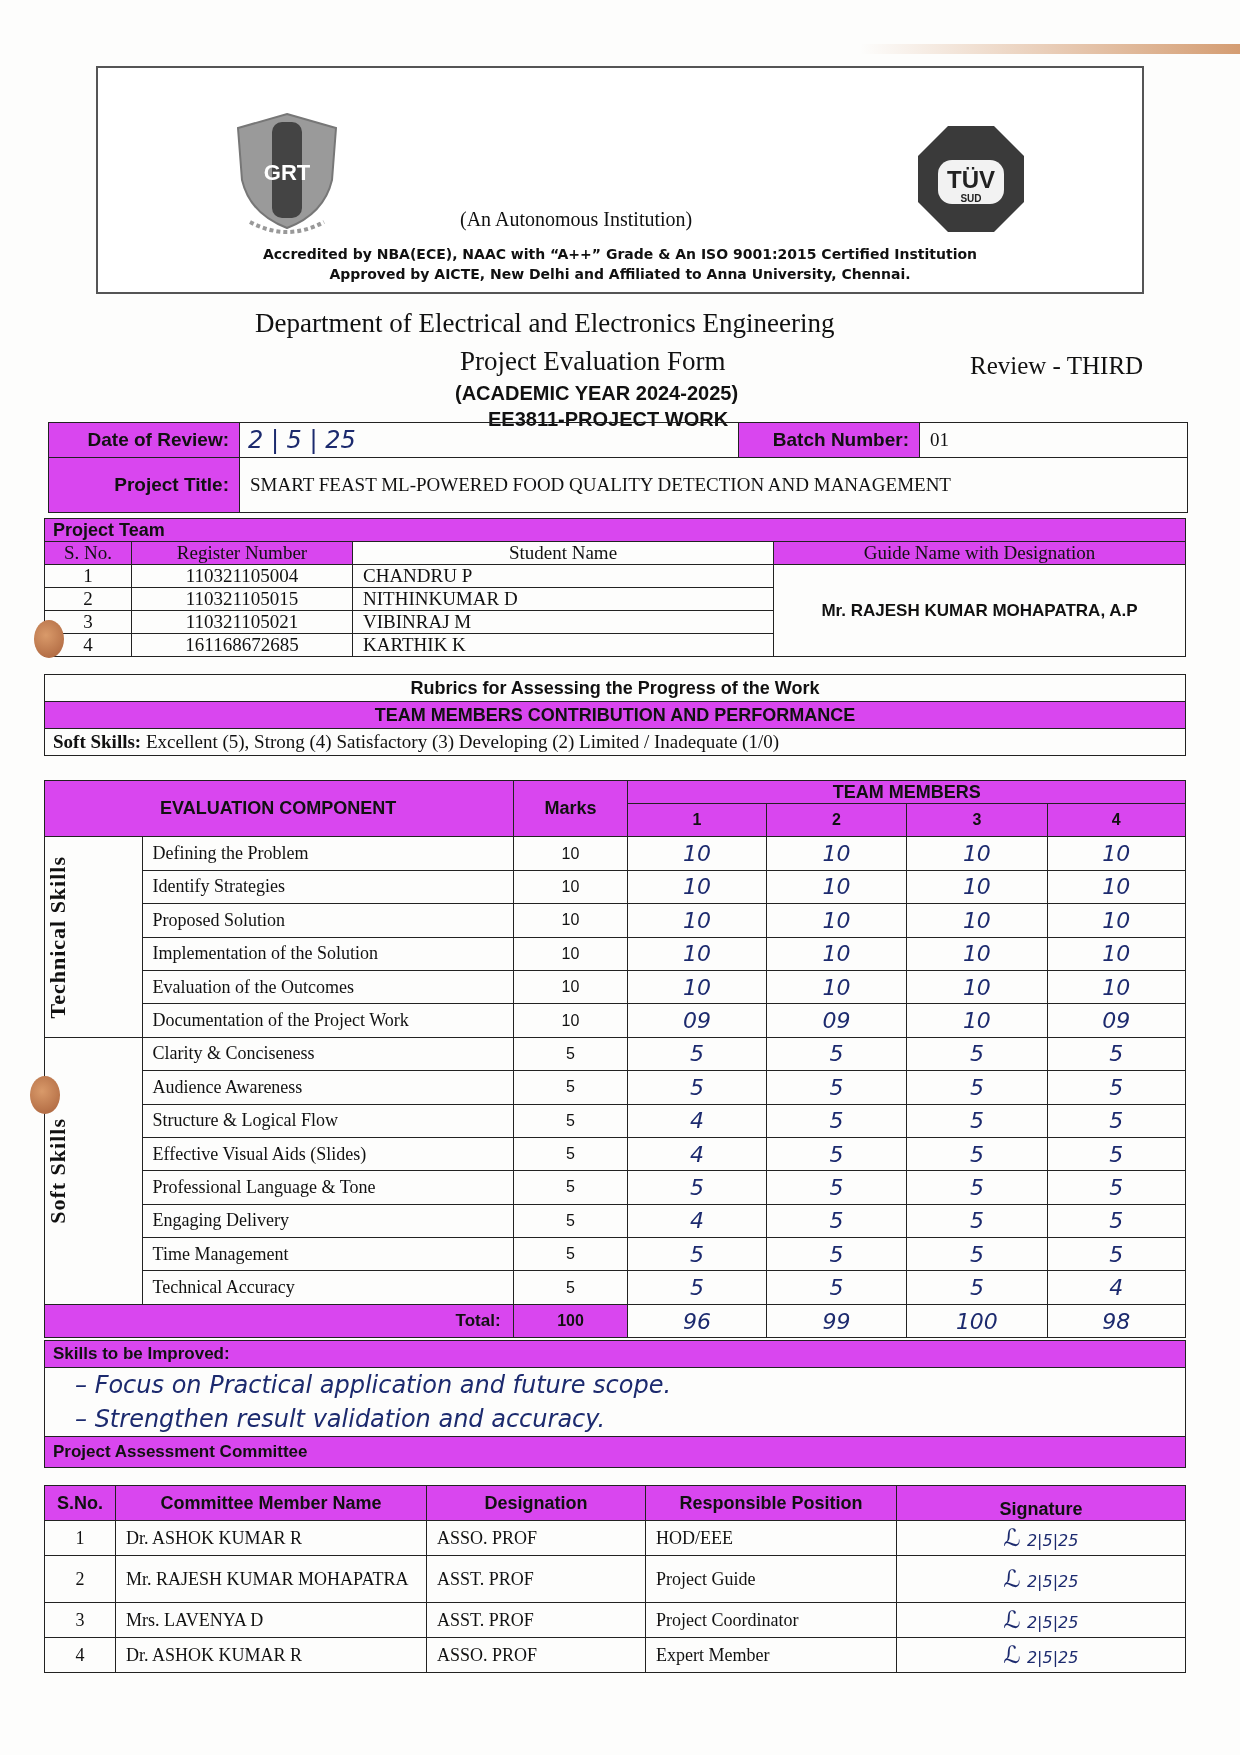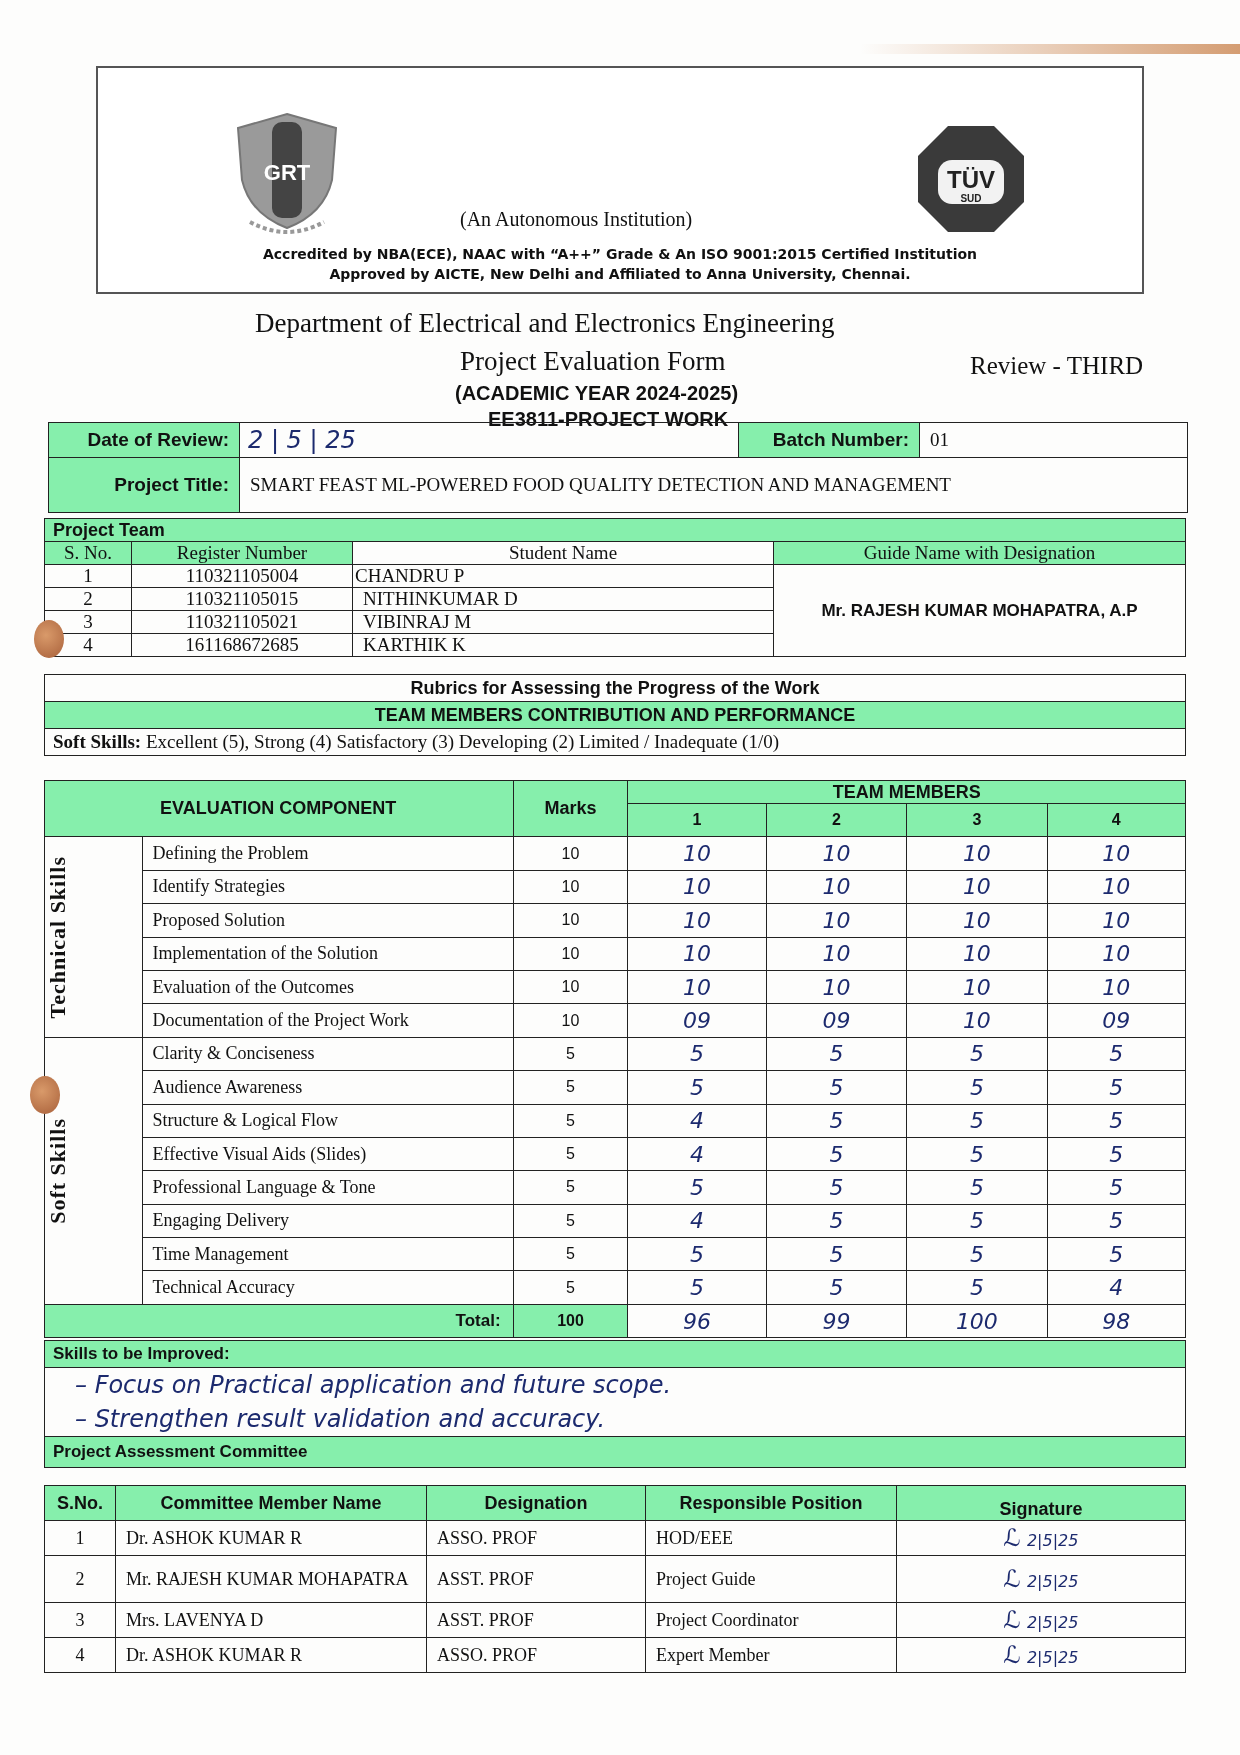--- a/index.html
+++ b/index.html
@@ -14,21 +14,21 @@
   .accr { position:absolute; left:0; width:100%; text-align:center; font-family:"DejaVu Sans", sans-serif; font-weight:bold; font-size:14px; }
   .accr1 { top:178px; } .accr2 { top:198px; }
   .dept { position:absolute; left:255px; top:308px; font-size:27px; }
   .formtitle { position:absolute; left:460px; top:346px; font-size:27px; }
   .review { position:absolute; left:970px; top:352px; font-size:25px; }
   .acyear { position:absolute; left:455px; top:382px; font-weight:bold; font-size:20px; font-family:"Liberation Sans", sans-serif; }
   .course { position:absolute; left:488px; top:408px; font-weight:bold; font-size:20px; font-family:"Liberation Sans", sans-serif; }
   .hand { font-family:"DejaVu Sans", sans-serif; color:#1c2a6e; font-style:italic; }
   table { border-collapse:collapse; }
   td, th { border:1.6px solid #222; padding:0; }
-  .shade { background:#86efac; }
+  .shade { background:#d946ef; }
   .info { position:absolute; left:48px; top:422px; width:1140px; }
   .info td { height:34px; font-size:19px; }
   .info .lbl { font-weight:bold; text-align:right; padding-right:10px; font-family:"Liberation Sans", sans-serif; }
   .sect { position:absolute; left:44px; width:1142px; }
   .team td { height:22px; font-size:19px; }
   .team .c { text-align:center; }
   .mid td { font-size:19px; height:26px; }
   .eval td { height:32.4px; font-size:18px; }
   .eval .num { text-align:center; font-family:"Liberation Sans", sans-serif; font-size:16px; }
   .eval .score { text-align:center; font-size:22px; }
@@ -87,21 +87,21 @@
       </tr>
   <tr>
     <td class="c shade" style="width:86px">S. No.</td>
     <td class="c shade" style="width:220px">Register Number</td>
     <td class="c" style="width:420px">Student Name</td>
     <td class="c shade">Guide Name with Designation</td>
   </tr>
   <tr>
     <td class="c">1</td>
     <td class="c">110321105004</td>
-    <td style="padding-left:2px">CHANDRU P</td>
+    <td style="padding-left:10px">CHANDRU P</td>
     <td rowspan="4" class="c" style="font-weight:bold;font-family:'Liberation Sans',sans-serif;font-size:17px">Mr. RAJESH KUMAR MOHAPATRA, A.P</td>
   </tr>
   <tr>
     <td class="c">2</td>
     <td class="c">110321105015</td>
     <td style="padding-left:10px">NITHINKUMAR D</td>
   </tr>
   <tr>
     <td class="c">3</td>
     <td class="c">110321105021</td>

